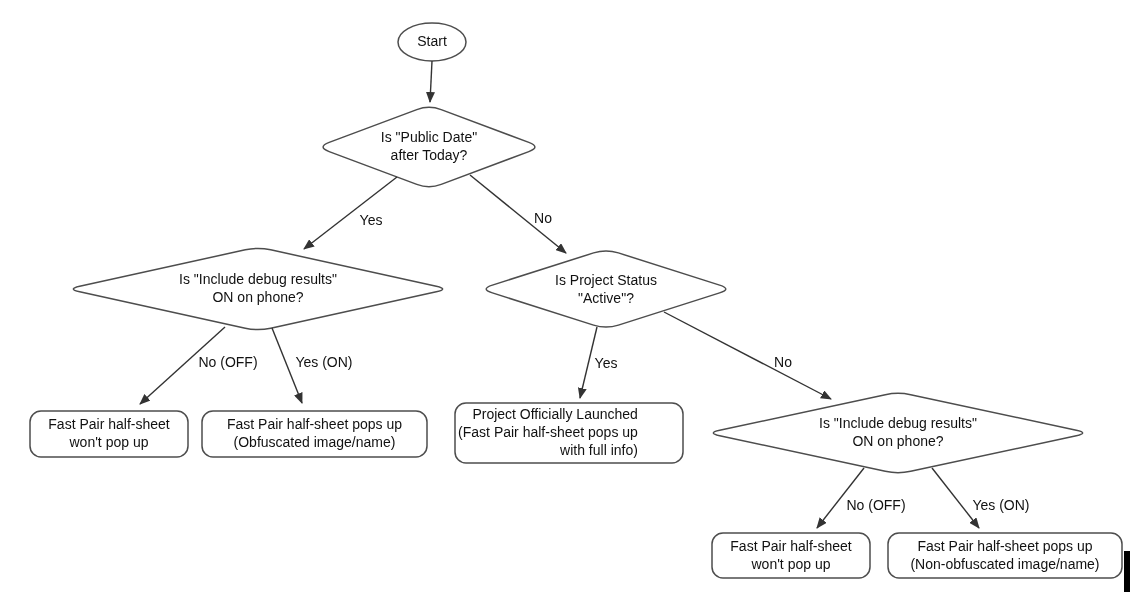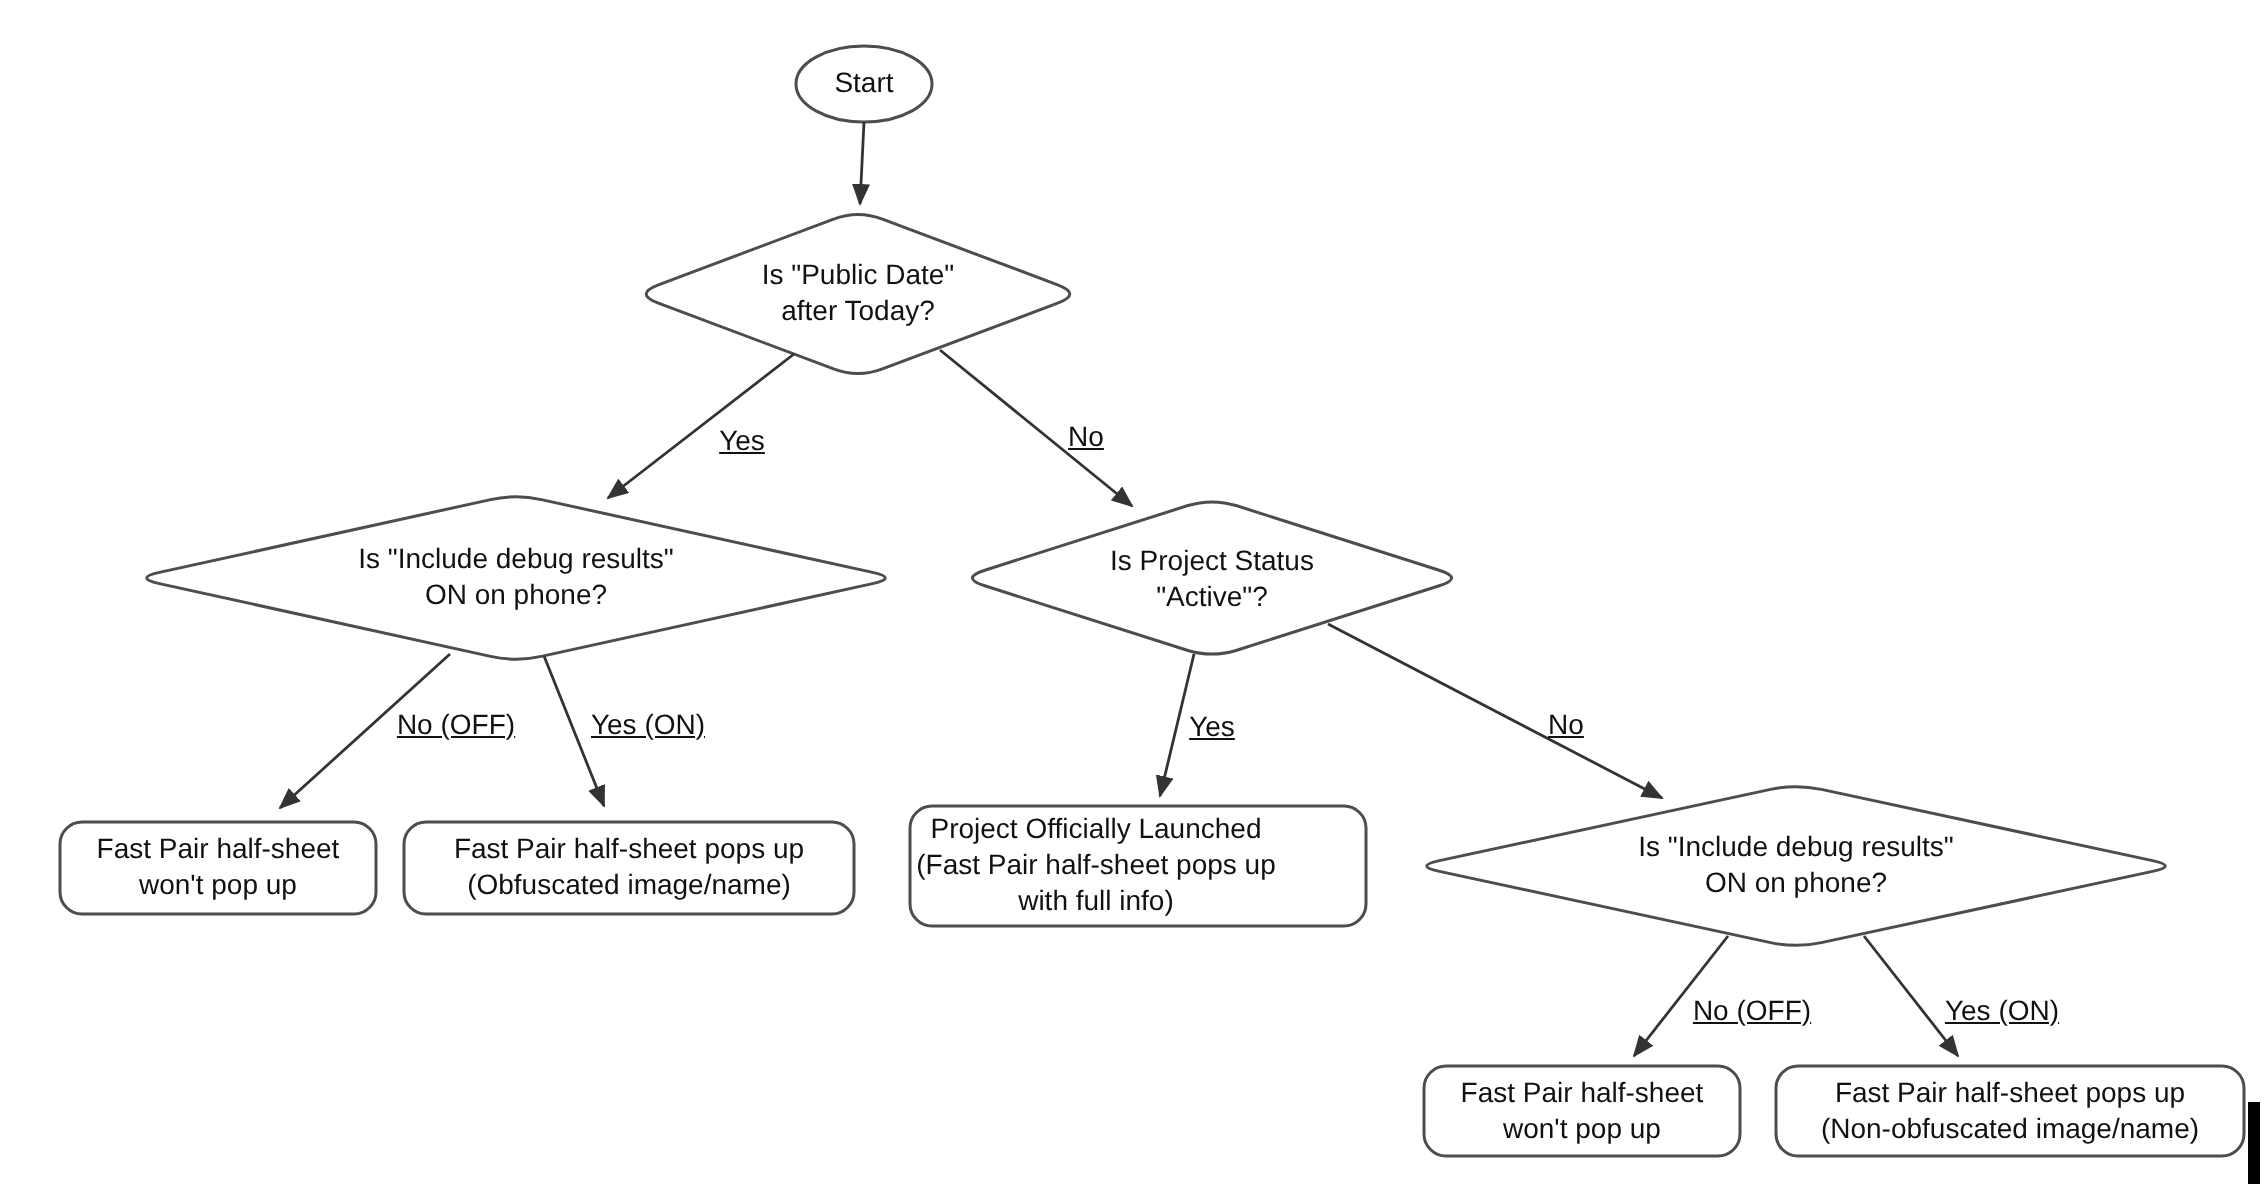--- a/index.html
+++ b/index.html
@@ -6,21 +6,21 @@
   body{font-family:"Liberation Sans",sans-serif;}
   .canvas{position:relative;width:1133px;height:598px;background:#ffffff;overflow:hidden;}
   .layer{position:absolute;left:0;top:0;}
   .node-label{
     position:absolute;display:flex;align-items:center;justify-content:center;
     text-align:center;white-space:pre-line;font-size:14px;line-height:1.28;
     color:#111111;pointer-events:none;
   }
   .edge-label{
     position:absolute;transform:translate(-50%,-50%);white-space:nowrap;
-    font-size:14px;color:#111111;pointer-events:none;text-decoration:underline;
+    font-size:14px;color:#111111;pointer-events:none;
   }
 </style>
 </head>
 <body>
 
 <div class="canvas">
 
   <svg class="layer" width="1133" height="598" viewBox="0 0 1133 598">
     <defs>
       <marker id="arrow" viewBox="0 0 11 9" refX="10" refY="4.5" markerWidth="11" markerHeight="9" markerUnits="userSpaceOnUse" orient="auto">
@@ -62,21 +62,21 @@
   <div class="node-label" style="left:128px;top:269px;width:260px;height:40px;">Is "Include debug results"
 ON on phone?</div>
   <div class="node-label" style="left:506px;top:270px;width:200px;height:40px;">Is Project Status
 "Active"?</div>
   <div class="node-label" style="left:768px;top:413px;width:260px;height:40px;">Is "Include debug results"
 ON on phone?</div>
   <div class="node-label" style="left:30px;top:411px;width:158px;height:46px;">Fast Pair half-sheet
 won't pop up</div>
   <div class="node-label" style="left:202px;top:411px;width:225px;height:46px;">Fast Pair half-sheet pops up
 (Obfuscated image/name)</div>
-  <div class="node-label" style="left:455px;top:403px;width:186px;height:60px;">Project Officially Launched
+  <div class="node-label" style="left:455px;top:403px;width:186px;height:60px;text-align:right;">Project Officially Launched
 (Fast Pair half-sheet pops up
 with full info)</div>
   <div class="node-label" style="left:712px;top:533px;width:158px;height:45px;">Fast Pair half-sheet
 won't pop up</div>
   <div class="node-label" style="left:888px;top:533px;width:234px;height:45px;">Fast Pair half-sheet pops up
 (Non-obfuscated image/name)</div>
 
   <div class="edge-label" style="left:371px;top:220px;">Yes</div>
   <div class="edge-label" style="left:543px;top:218px;">No</div>
   <div class="edge-label" style="left:228px;top:362px;">No (OFF)</div>

